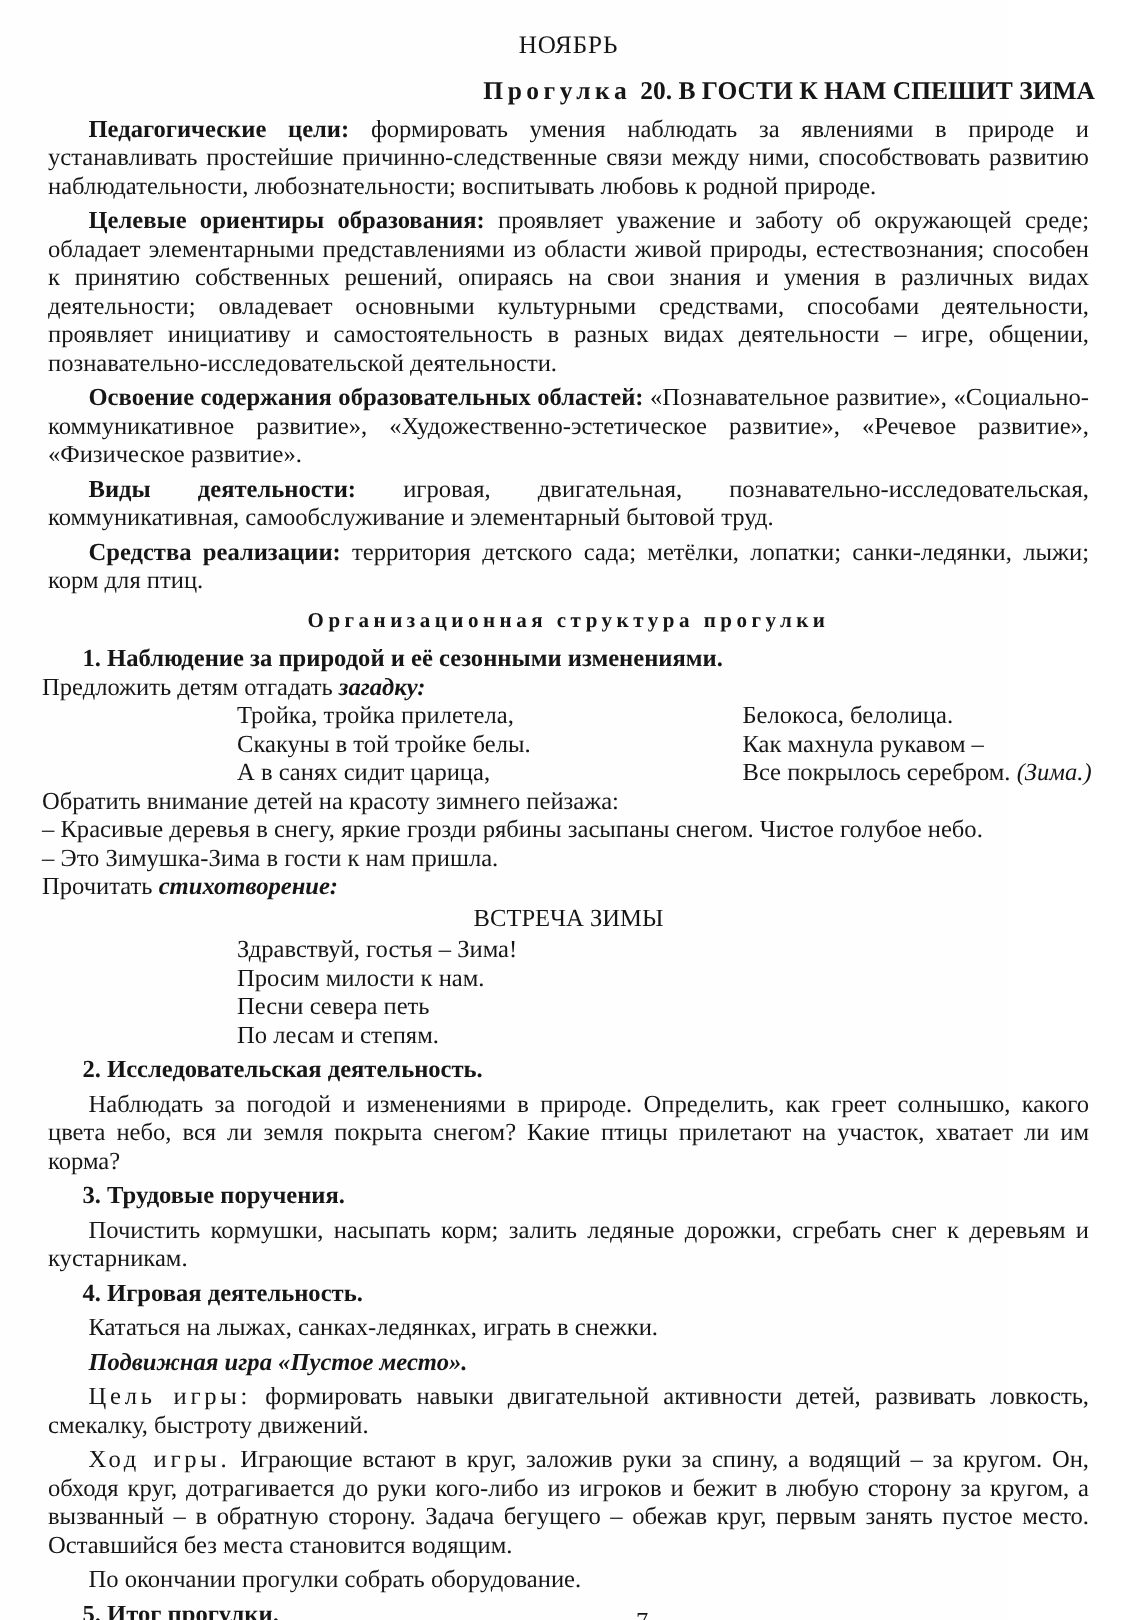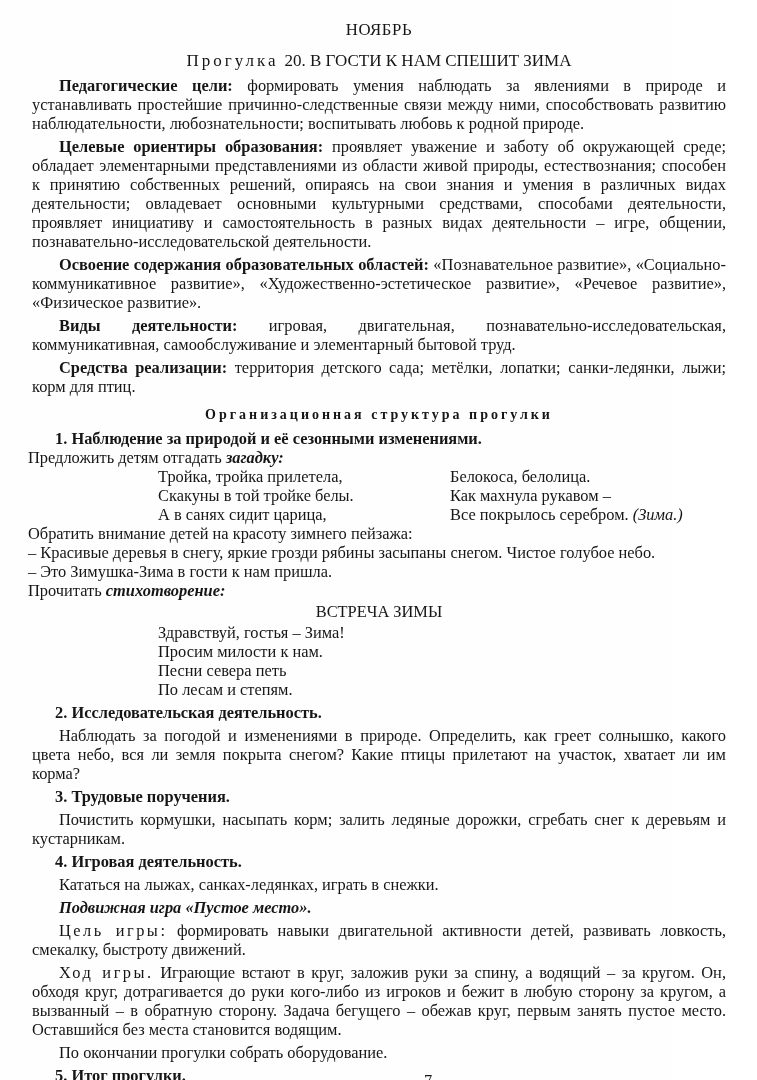--- a/index.html
+++ b/index.html
@@ -18,22 +18,22 @@
     box-sizing:border-box;
     background:#fefefe;
   }
   .content{width:702px;font-size:16.4px;line-height:19px;}
   .month{
     text-align:center;
     font-size:16.8px;
     letter-spacing:0.6px;
   }
   .walk-title{
-    text-align:center;
-    font-weight:normal;
+    text-align:right;
+    font-weight:bold;
     font-size:17px;
     margin-top:12px;
   }
   .walk-title .sp-label{letter-spacing:3px;margin-right:6px;}
   .intro{margin-top:6px;}
   p.para{
     margin:4px;
     text-align:justify;
     text-indent:27px;
   }
@@ -47,21 +47,21 @@
     margin-bottom:5px;
     font-size:14px;
   }
   .sec-heading{
     font-weight:bold;
     text-indent:27px;
     margin:4px 0 0 0;
     text-align:left;
   }
   .bold-italic{font-weight:bold;font-style:italic;}
-  .verse{display:flex;margin-left:130px;}
+  .verse{display:flex;margin-left:130px;gap:45px;}
   .verse .v-left{width:292px;flex:0 0 292px;}
   .verse .v-right{flex:1;}
   .vline{white-space:nowrap;}
   .answer{font-style:italic;}
   .poem-title{
     text-align:center;
     margin-top:2px;
     margin-bottom:2px;
   }
   .poem-author{

